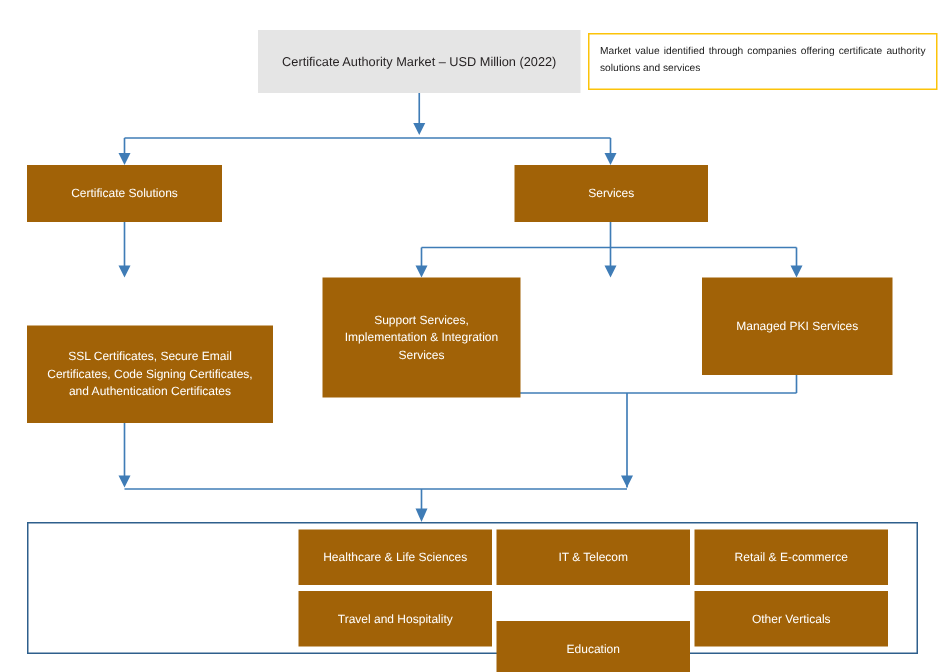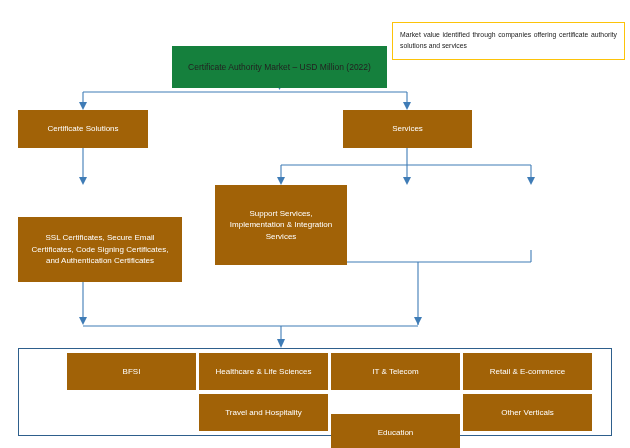--- a/index.html
+++ b/index.html
@@ -24,25 +24,24 @@
     justify-content: center;
     text-align: center;
     box-sizing: border-box;
     color: #ffffff;
     background: #a16207;
     font-size: 8px;
     line-height: 1.45;
     padding: 2px 6px;
   }
   .node-title {
-    background: #15803d;
+    background: #e5e5e5;
     color: #231f20;
     font-size: 8.5px;
     line-height: 1.5;
-    margin-top: 26px;
   }
   .note {
     position: absolute;
     box-sizing: border-box;
     background: #ffffff;
     border: 1px solid #fcc309;
     color: #1a1a1a;
     font-size: 6.8px;
     line-height: 1.55;
     padding: 4px 7px;
@@ -137,27 +136,27 @@
   </div>
 
   <div class="node" style="left:18px; top:185px; width:164px; height:65px;margin-top:32px;">
     <span>SSL Certificates, Secure Email Certificates, Code Signing Certificates, and Authentication Certificates</span>
   </div>
 
   <div class="node" style="left:215px; top:185px; width:132px; height:80px;">
     <span>Support Services, Implementation &amp; Integration Services</span>
   </div>
 
+  <div class="node" style="left:468px; top:185px; width:127px; height:65px;">
+    <span>Managed PKI Services</span>
+  </div>
 
   <div class="vertical-container" style="left:18px; top:348px; width:594px; height:88px;">
   </div>
 
-  <div class="node" style="left:67px; top:353px; width:129px; height:37px;">
-    <span>BFSI</span>
-  </div>
 
   <div class="node" style="left:199px; top:353px; width:129px; height:37px;">
     <span>Healthcare &amp; Life Sciences</span>
   </div>
 
   <div class="node" style="left:331px; top:353px; width:129px; height:37px;">
     <span>IT &amp; Telecom</span>
   </div>
 
   <div class="node" style="left:463px; top:353px; width:129px; height:37px;">

